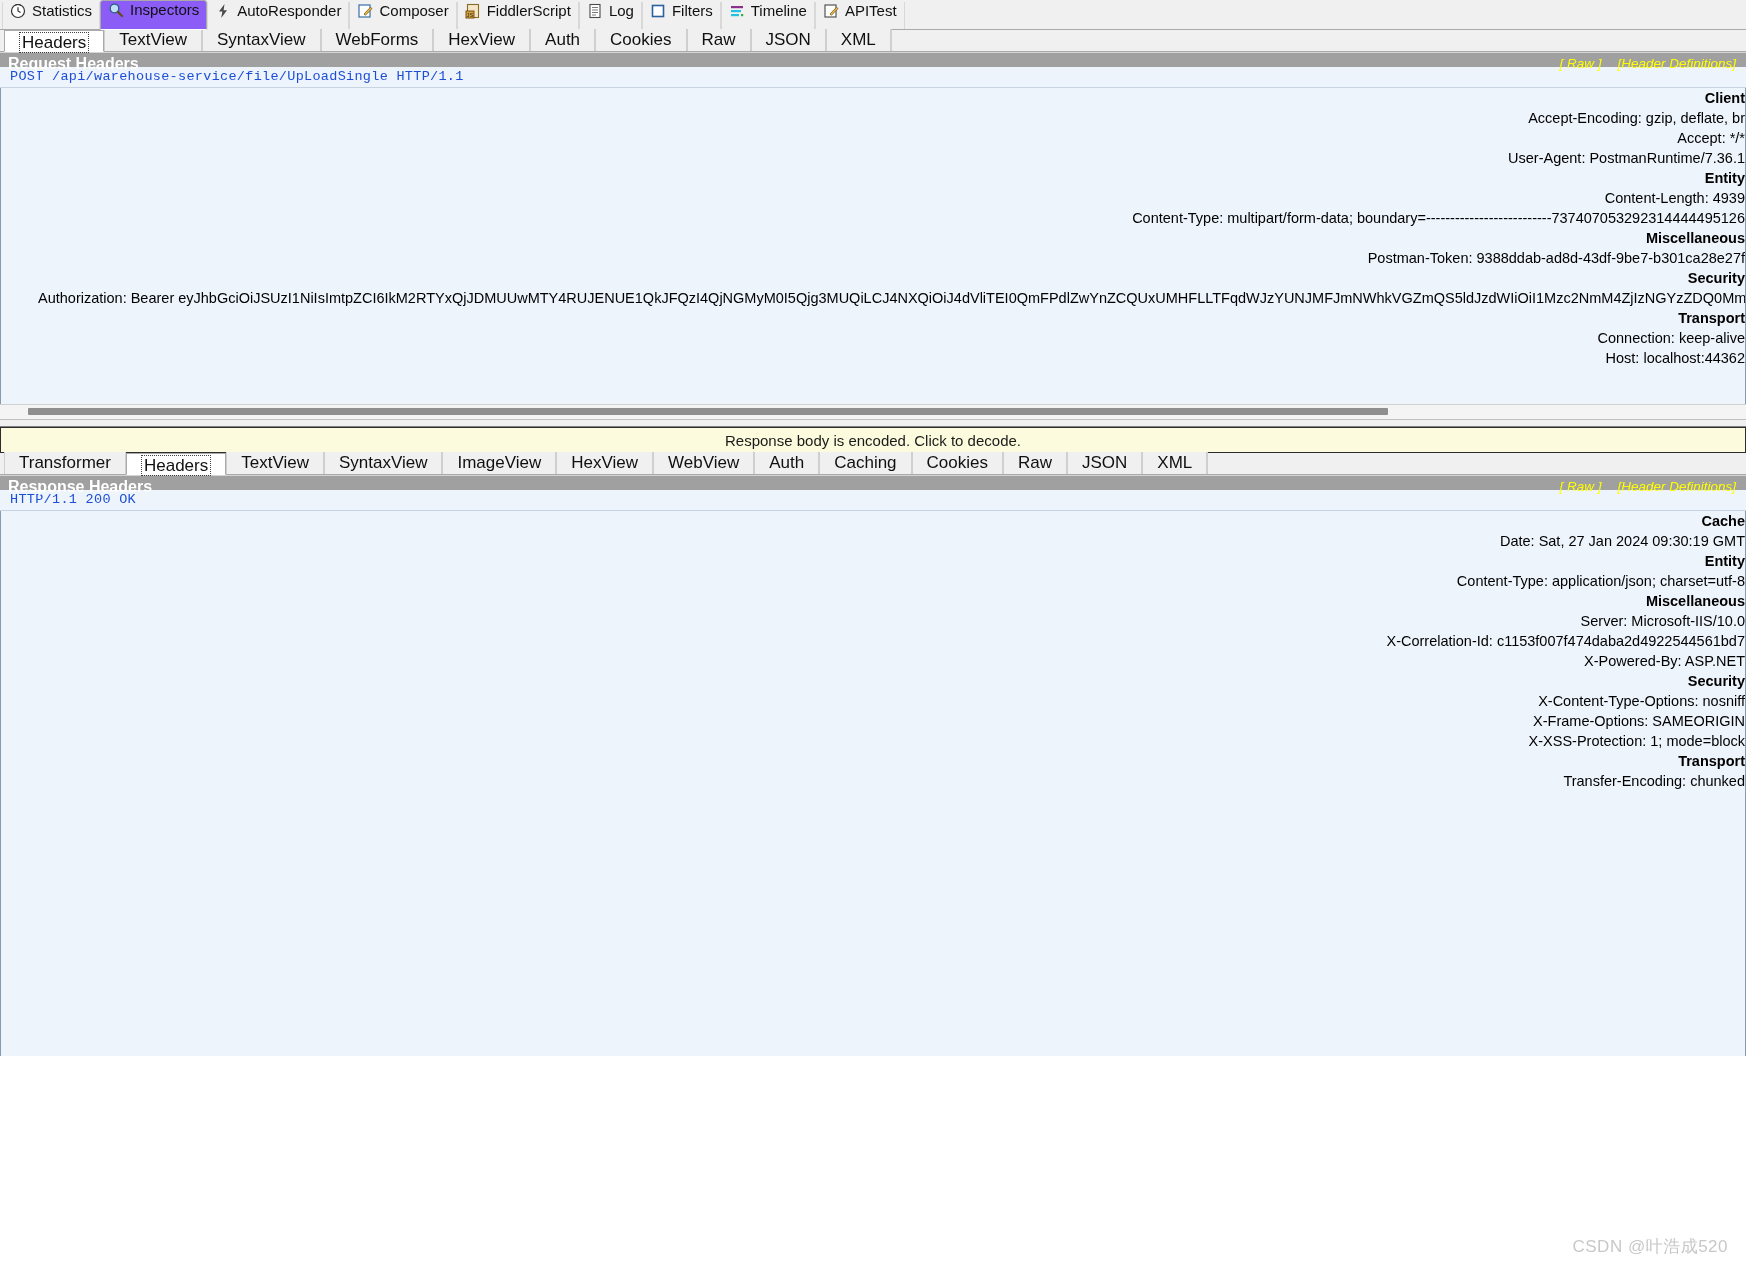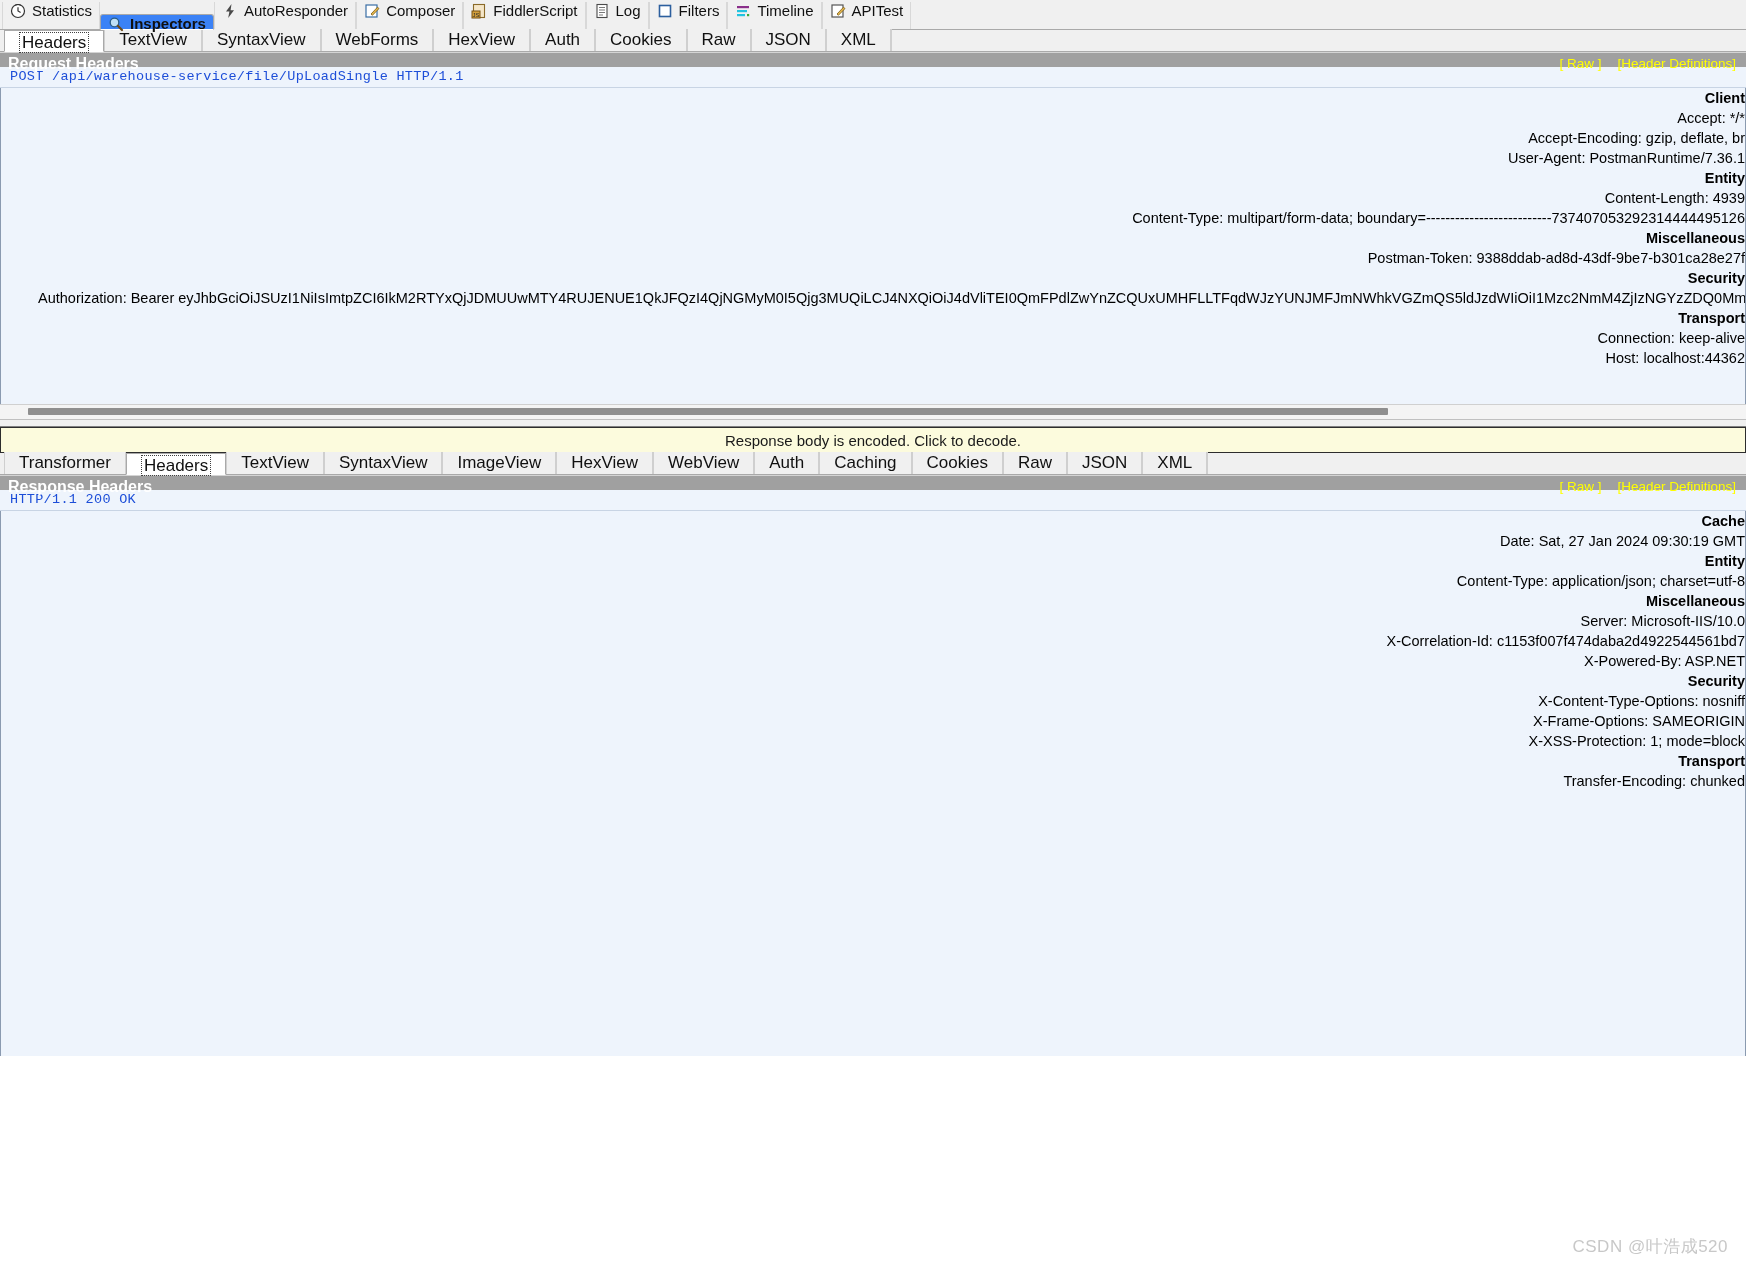--- a/index.html
+++ b/index.html
@@ -33,29 +33,28 @@
     padding: 0 7px 0 6px;
     font-size: 15px;
     color: #101010;
     background: #f0f0f0;
     border-left: 1px solid #d8d8d8;
     border-right: 1px solid #d8d8d8;
     box-sizing: border-box;
     white-space: nowrap;
   }
   .main-tab.active {
-    background: #3b82f6;
-    height: 16px;
+    background: #8b5cf6;
+    height: 30px;
     border: 1px solid #a9a9a9;
     border-bottom: 1px solid #ffffff;
     border-radius: 3px 3px 0 0;
     margin-bottom: -1px;
     position: relative;
     z-index: 3;
-    font-weight: bold;
   }
   .tab-icon {
     width: 18px;
     height: 18px;
     display: inline-flex;
     align-items: center;
     justify-content: center;
     flex: 0 0 18px;
   }
 
@@ -115,20 +114,21 @@
   }
   .section-header .links {
     position: absolute;
     right: 10px;
     top: 0;
     font-size: 13.5px;
     font-weight: normal;
     color: #ffff00;
     display: flex;
     gap: 16px;
+    font-style: italic;
   }
   .section-header .links span {
     cursor: pointer;
   }
 
   
   .reqline {
     font-family: "Liberation Mono", monospace;
     font-size: 13.5px;
     color: #1d4ed8;
@@ -325,22 +325,22 @@
 <div class="section-header">
   <span>Request Headers</span>
   <span class="links">
     <span>[ Raw ]</span>
     <span>[Header Definitions]</span>
   </span>
 </div>
 <div class="reqline">POST /api/warehouse-service/file/UpLoadSingle HTTP/1.1</div>
 <div class="headers-pane" style="height:316px;" id="request-headers-list">
     <div class="hgroup">Client</div>
+    <div class="hitem">Accept-Encoding: gzip, deflate, br</div>
     <div class="hitem">Accept: */*</div>
-    <div class="hitem">Accept-Encoding: gzip, deflate, br</div>
     <div class="hitem">User-Agent: PostmanRuntime/7.36.1</div>
     <div class="hgroup">Entity</div>
     <div class="hitem">Content-Length: 4939</div>
     <div class="hitem">Content-Type: multipart/form-data; boundary=--------------------------737407053292314444495126</div>
     <div class="hgroup">Miscellaneous</div>
     <div class="hitem">Postman-Token: 9388ddab-ad8d-43df-9be7-b301ca28e27f</div>
     <div class="hgroup">Security</div>
     <div class="hitem">Authorization: Bearer eyJhbGciOiJSUzI1NiIsImtpZCI6IkM2RTYxQjJDMUUwMTY4RUJENUE1QkJFQzI4QjNGMyM0I5Qjg3MUQiLCJ4NXQiOiJ4dVliTEI0QmFPdlZwYnZCQUxUMHFLLTFqdWJzYUNJMFJmNWhkVGZmQS5ldJzdWIiOiI1Mzc2NmM4ZjIzNGYzZDQ0MmFmNmMzYTBmMmFmZmYwM2Y</div>
     <div class="hgroup">Transport</div>
     <div class="hitem">Connection: keep-alive</div>

